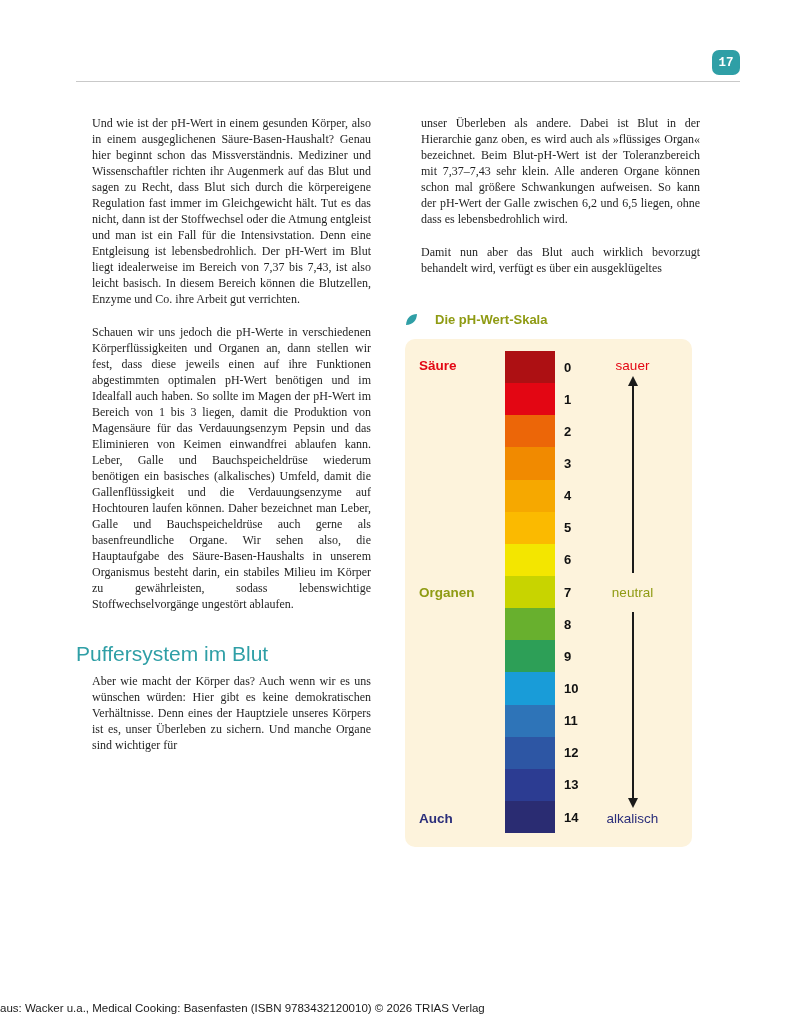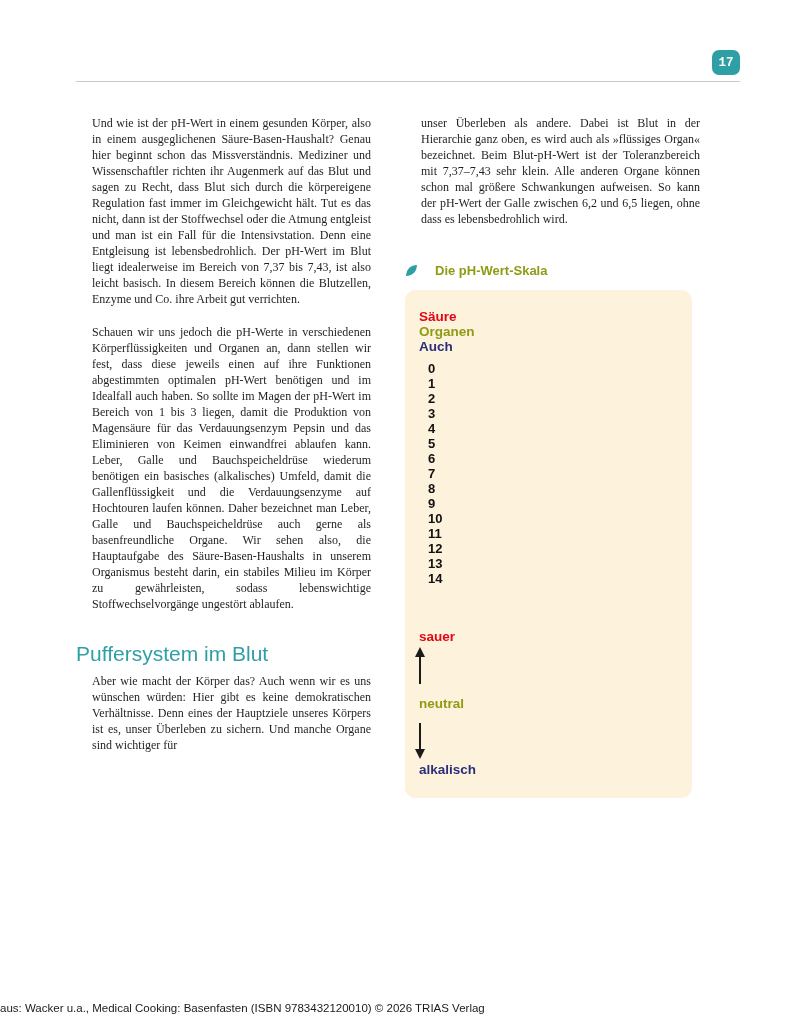--- a/index.html
+++ b/index.html
@@ -62,21 +62,21 @@
     font-family:"Liberation Sans", sans-serif;
     font-size:13px;font-weight:bold;
     color:var(--olive);
   }
   .leaf{color:var(--teal);display:inline-flex;line-height:0;}
   .ph-box{
     margin:0;width:287px;height:508px;
     background:var(--cream);
     border-radius:10px;
     padding:12px 16px 14px 14px;
-    display:flex;align-items:stretch;flex-direction:column;
+    display:flex;align-items:stretch;
   }
   .scale-left{
     width:86px;
     display:flex;flex-direction:column;justify-content:space-between;
     padding:7px 0;
     font-family:"Liberation Sans", sans-serif;
     font-size:13.5px;font-weight:bold;
   }
   .lbl-acid{color:var(--red);}
   .lbl-water{color:var(--olive);}
@@ -84,24 +84,24 @@
   .scale-bar{width:50px;display:flex;flex-direction:column;}
   .seg{flex:1;}
   .scale-numbers{width:34px;display:flex;flex-direction:column;}
   .seg-num{
     flex:1;display:flex;align-items:center;padding-left:9px;
     font-family:"Liberation Sans", sans-serif;
     font-size:13px;font-weight:bold;color:#111111;
   }
   .scale-right{
     flex:1;
-    display:flex;flex-direction:column;
+    display:flex;flex-direction:column;align-items:center;
     padding:7px 0;
     font-family:"Liberation Sans", sans-serif;
-    font-size:13.5px;font-weight:bold;margin-top:36px;
+    font-size:13.5px;font-weight:normal;
   }
   .arrow{width:2px;background:#1a1a1a;flex:1;position:relative;margin:12px 0;}
   .arrow.up::before{
     content:"";position:absolute;top:-9px;left:50%;transform:translateX(-50%);
     width:0;height:0;
     border-left:5px solid transparent;border-right:5px solid transparent;
     border-bottom:10px solid #1a1a1a;
   }
   .arrow.down::after{
     content:"";position:absolute;bottom:-9px;left:50%;transform:translateX(-50%);
@@ -131,20 +131,21 @@
 
     <section class="col">
       <p>Und wie ist der pH-Wert in einem gesunden Körper, also in einem ausgeglichenen Säure-Basen-Haushalt? Genau hier beginnt schon das Missverständnis. Mediziner und Wissenschaftler richten ihr Augenmerk auf das Blut und sagen zu Recht, dass Blut sich durch die körpereigene Regulation fast immer im Gleichgewicht hält. Tut es das nicht, dann ist der Stoffwechsel oder die Atmung entgleist und man ist ein Fall für die Intensivstation. Denn eine Entgleisung ist lebensbedrohlich. Der pH-Wert im Blut liegt idealerweise im Bereich von 7,37 bis 7,43, ist also leicht basisch. In diesem Bereich können die Blutzellen, Enzyme und Co. ihre Arbeit gut verrichten.</p>
       <p>Schauen wir uns jedoch die pH-Werte in verschiedenen Körperflüssigkeiten und Organen an, dann stellen wir fest, dass diese jeweils einen auf ihre Funktionen abgestimmten optimalen pH-Wert benötigen und im Idealfall auch haben. So sollte im Magen der pH-Wert im Bereich von 1 bis 3 liegen, damit die Produktion von Magensäure für das Verdauungsenzym Pepsin und das Eliminieren von Keimen einwandfrei ablaufen kann. Leber, Galle und Bauchspeicheldrüse wiederum benötigen ein basisches (alkalisches) Umfeld, damit die Gallenflüssigkeit und die Verdauungsenzyme auf Hochtouren laufen können. Daher bezeichnet man Leber, Galle und Bauchspeicheldrüse auch gerne als basenfreundliche Organe. Wir sehen also, die Hauptaufgabe des Säure-Basen-Haushalts in unserem Organismus besteht darin, ein stabiles Milieu im Körper zu gewährleisten, sodass lebenswichtige Stoffwechselvorgänge ungestört ablaufen.</p>
       <h2 class="subhead">Puffersystem im Blut</h2>
       <p>Aber wie macht der Körper das? Auch wenn wir es uns wünschen würden: Hier gibt es keine demokratischen Verhältnisse. Denn eines der Hauptziele unseres Körpers ist es, unser Überleben zu sichern. Und manche Organe sind wichtiger für</p>
     </section>
 
     <section class="col">
       <p>unser Überleben als andere. Dabei ist Blut in der Hierarchie ganz oben, es wird auch als »flüssiges Organ« bezeichnet. Beim Blut-pH-Wert ist der Toleranzbereich mit 7,37–7,43 sehr klein. Alle anderen Organe können schon mal größere Schwankungen aufweisen. So kann der pH-Wert der Galle zwischen 6,2 und 6,5 liegen, ohne dass es lebensbedrohlich wird.</p>
+      <p>Damit nun aber das Blut auch wirklich bevorzugt behandelt wird, verfügt es über ein ausgeklügeltes</p>
 
       <div class="figure-title">
         <span class="leaf">
           <svg width="13" height="13" viewBox="0 0 13 13" aria-hidden="true">
             <path d="M12 1 C6 1.3 1.6 4.2 1 12 C8.2 11.5 11.6 7.5 12 1 Z" fill="currentColor"></path>
           </svg>
         </span>
         <span>Die pH-Wert-Skala</span>
       </div>
 

